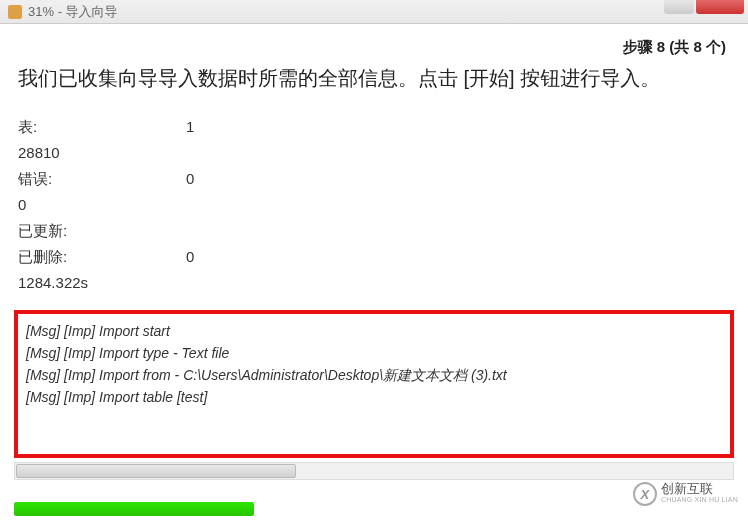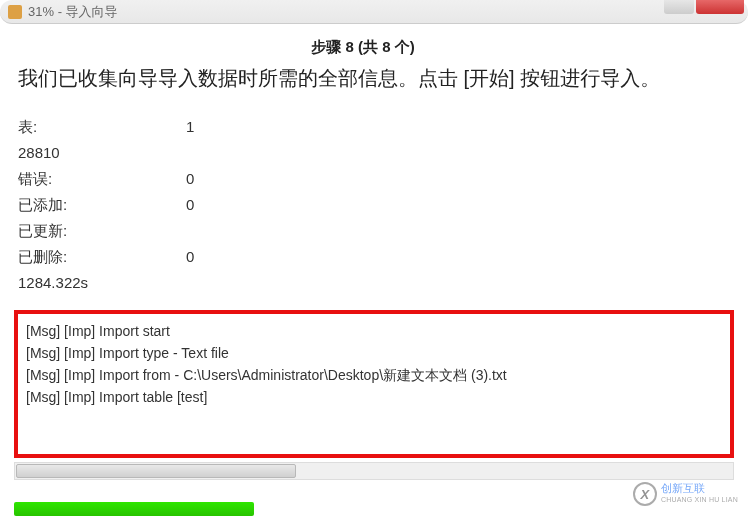--- a/index.html
+++ b/index.html
@@ -17,31 +17,30 @@
     }
     .titlebar {
       height: 24px;
       background: linear-gradient(180deg, #f0f0f0 0%, #e8e8e8 100%);
       border-bottom: 1px solid #ccc;
       display: flex;
       align-items: center;
       padding-left: 8px;
       color: #666;
       font-size: 13px;
-      border-radius: 12px;
     }
     .titlebar-icon {
       width: 14px;
       height: 14px;
       background: #dda044;
       margin-right: 6px;
       border-radius: 2px;
     }
     .header-right {
-      text-align: center;
+      text-align: right;
       padding: 14px 22px 0 0;
       font-size: 15px;
       font-weight: bold;
       color: #222;
     }
     .description {
       padding: 8px 18px 12px 18px;
       font-size: 20px;
       color: #222;
       font-weight: 500;
@@ -69,20 +68,21 @@
     }
     .log-area {
       width: 100%;
       height: 100%;
       padding: 4px 6px;
       font-size: 14px;
       color: #333;
       line-height: 22px;
       font-family: "Microsoft YaHei", Arial, sans-serif;
       overflow: hidden;
+      font-style: italic;
     }
     .log-line {
       white-space: nowrap;
     }
     .scrollbar-container {
       margin: 4px 14px 0 14px;
       height: 18px;
       background: #f0f0f0;
       border: 1px solid #ddd;
       position: relative;
@@ -133,21 +133,21 @@
       font-weight: bold;
       font-style: italic;
     }
     .watermark-text {
       display: flex;
       flex-direction: column;
       font-size: 10px;
       line-height: 11px;
       color: #888;
     }
-    .wm-cn { font-size: 11px; color: #3b82f6; }
+    .wm-cn { font-size: 13px; color: #000000; }
     .wm-en { font-size: 7px; letter-spacing: 0.2px; }
     .win-buttons {
       position: absolute;
       top: -4px;
       right: 4px;
       display: flex;
       gap: 2px;
     }
     .win-btn {
       width: 30px;
@@ -184,21 +184,20 @@
     <div class="stat-value">1</div>
   </div>
   <div class="stat-row">
     <div class="stat-value">28810</div>
   </div>
   <div class="stat-row">
     <div class="stat-label">错误:</div>
     <div class="stat-value">0</div>
   </div>
   <div class="stat-row">
-    <div class="stat-label">已添加:</div>
     <div class="stat-value">0</div>
   </div>
   <div class="stat-row">
     <div class="stat-label">已更新:</div>
   </div>
   <div class="stat-row">
     <div class="stat-label">已删除:</div>
     <div class="stat-value">0</div>
   </div>
   <div class="stat-row">

